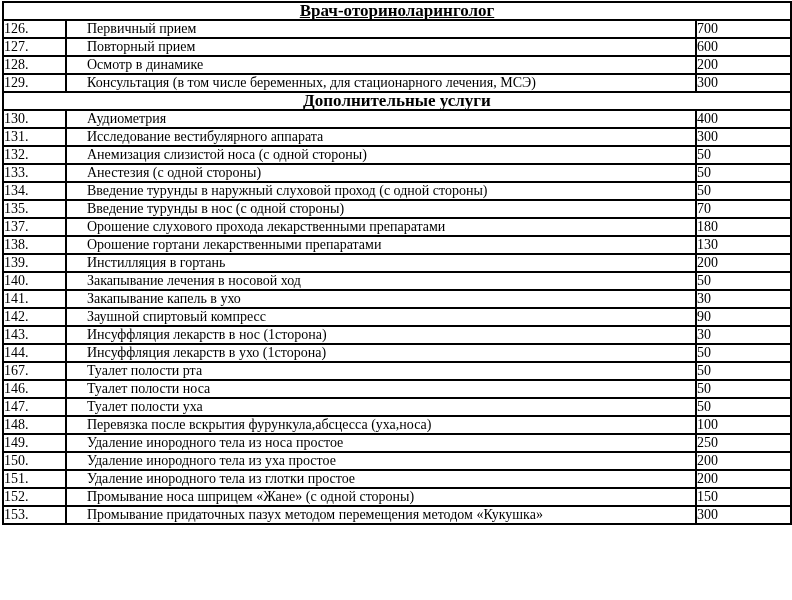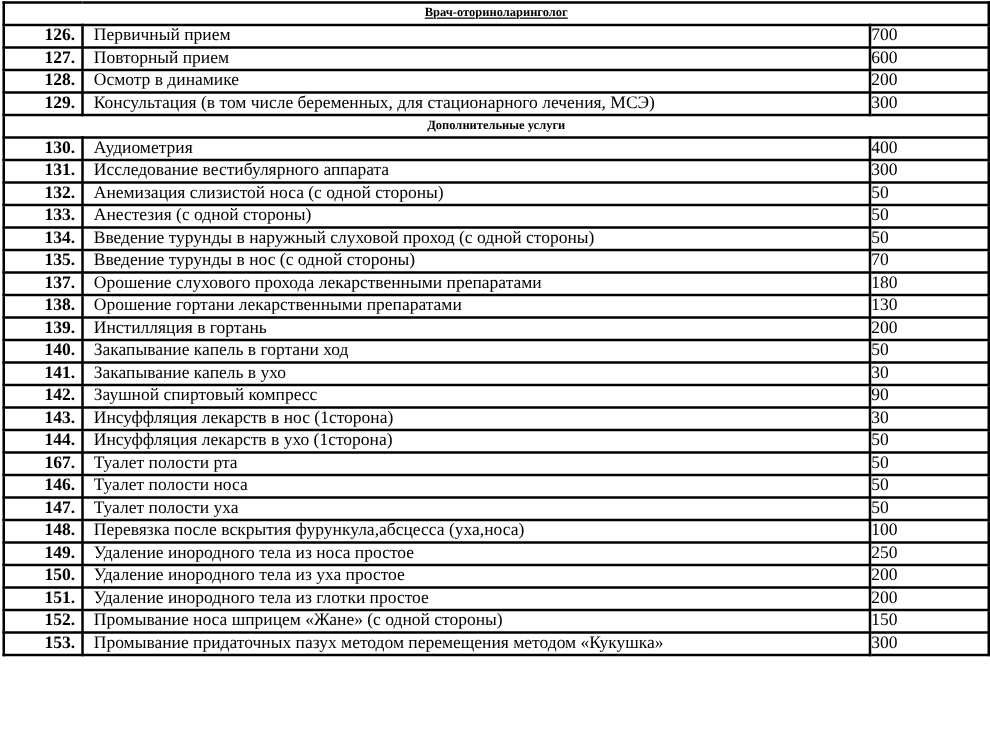--- a/index.html
+++ b/index.html
@@ -29,37 +29,35 @@
     line-height: 16px;
     padding: 0;
     overflow: hidden;
     white-space: nowrap;
     vertical-align: middle;
   }
   .col-num   { width: 63px; }
   .col-name  { width: 630px; }
   .col-price { width: 95px; }
   td.cell-num {
-    text-align: right;
     padding-right: 5px;
-    font-weight: bold;
   }
   td.cell-name {
     text-align: left;
-    padding-left: 8px;
+    padding-left: 20px;
     margin-top: 31px;
   }
   td.cell-price {
     text-align: left;
     padding-left: 0;
   }
   td.section-header {
     text-align: center;
     font-weight: bold;
-    font-size: 10px;
+    font-size: 17px;
   }
   td.section-header .hdr-text.underlined {
     text-decoration: underline;
   }
 </style>
 </head>
 <body>
 
 <table class="price-table">
   <colgroup>
@@ -134,21 +132,21 @@
         <td class="cell-name">Орошение гортани лекарственными препаратами</td>
         <td class="cell-price">130</td>
       </tr>
       <tr>
         <td class="cell-num">139.</td>
         <td class="cell-name">Инстилляция в гортань</td>
         <td class="cell-price">200</td>
       </tr>
       <tr>
         <td class="cell-num">140.</td>
-        <td class="cell-name">Закапывание капель в гортани ход</td>
+        <td class="cell-name">Закапывание лечения в носовой ход</td>
         <td class="cell-price">50</td>
       </tr>
       <tr>
         <td class="cell-num">141.</td>
         <td class="cell-name">Закапывание капель в ухо</td>
         <td class="cell-price">30</td>
       </tr>
       <tr>
         <td class="cell-num">142.</td>
         <td class="cell-name">Заушной спиртовый компресс</td>

